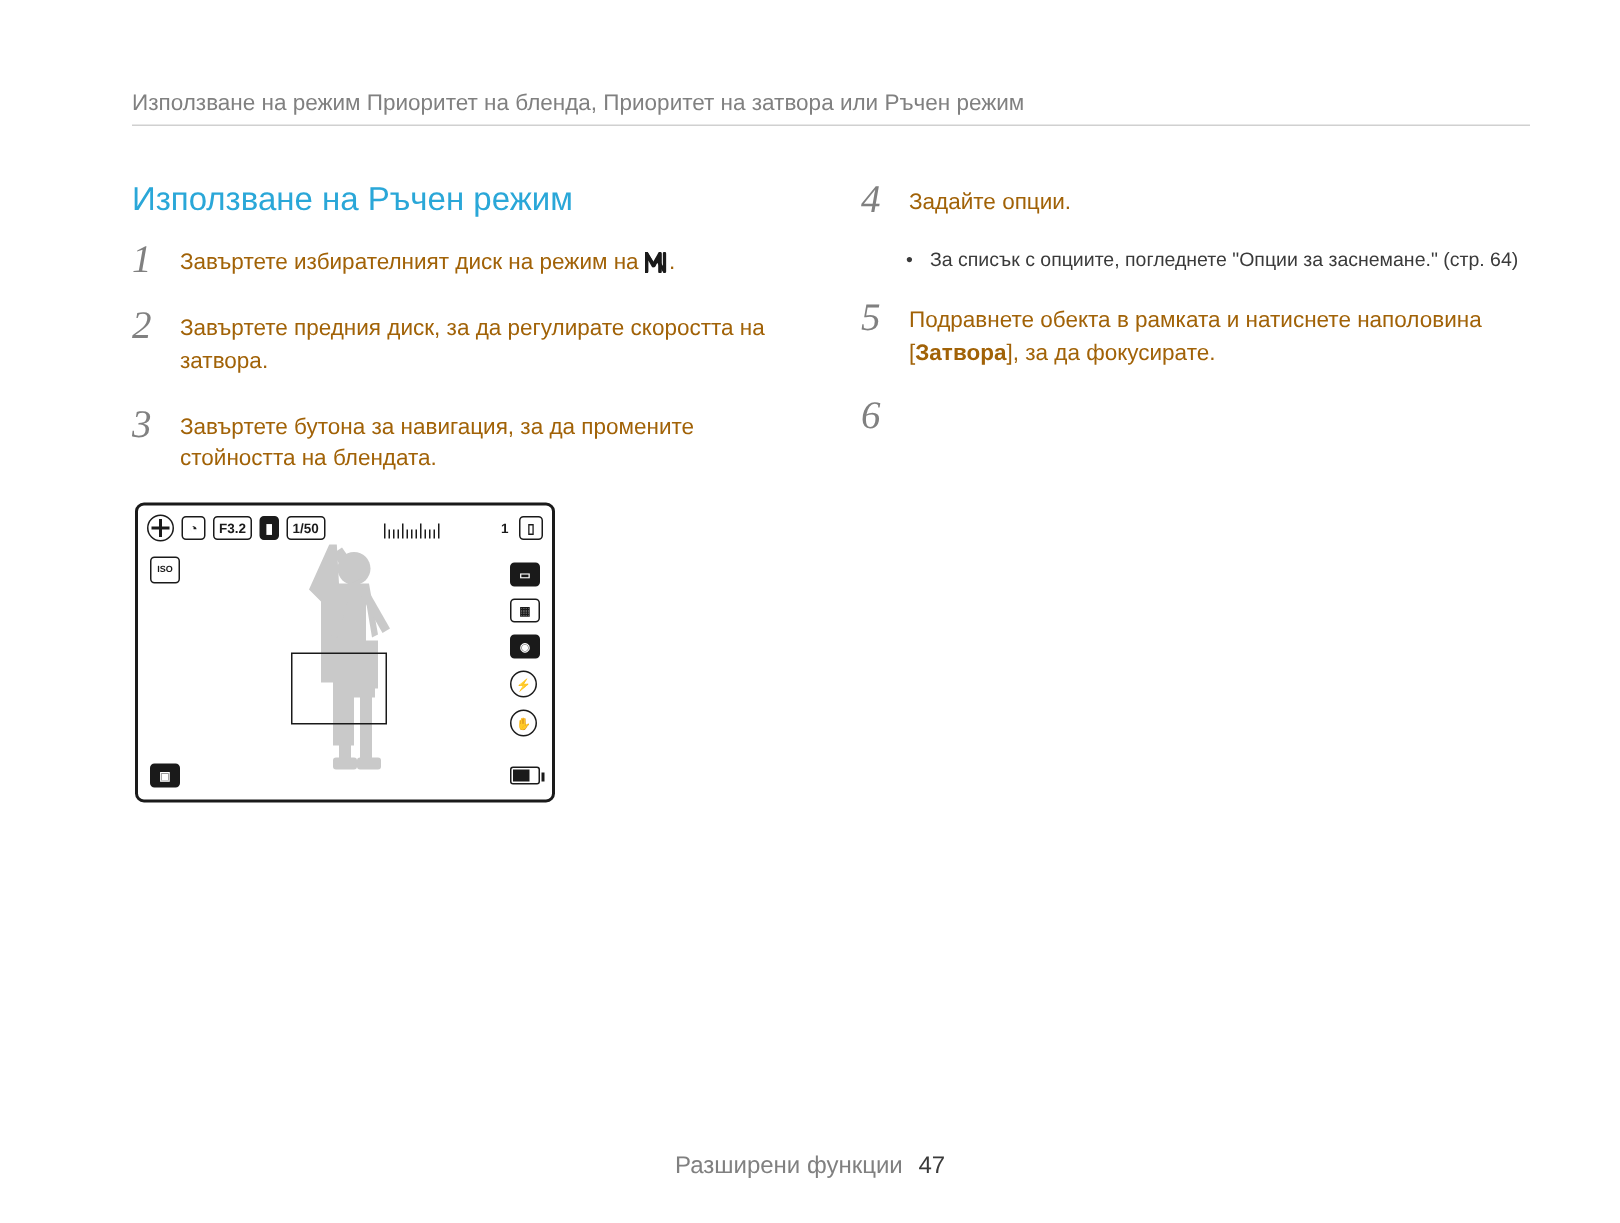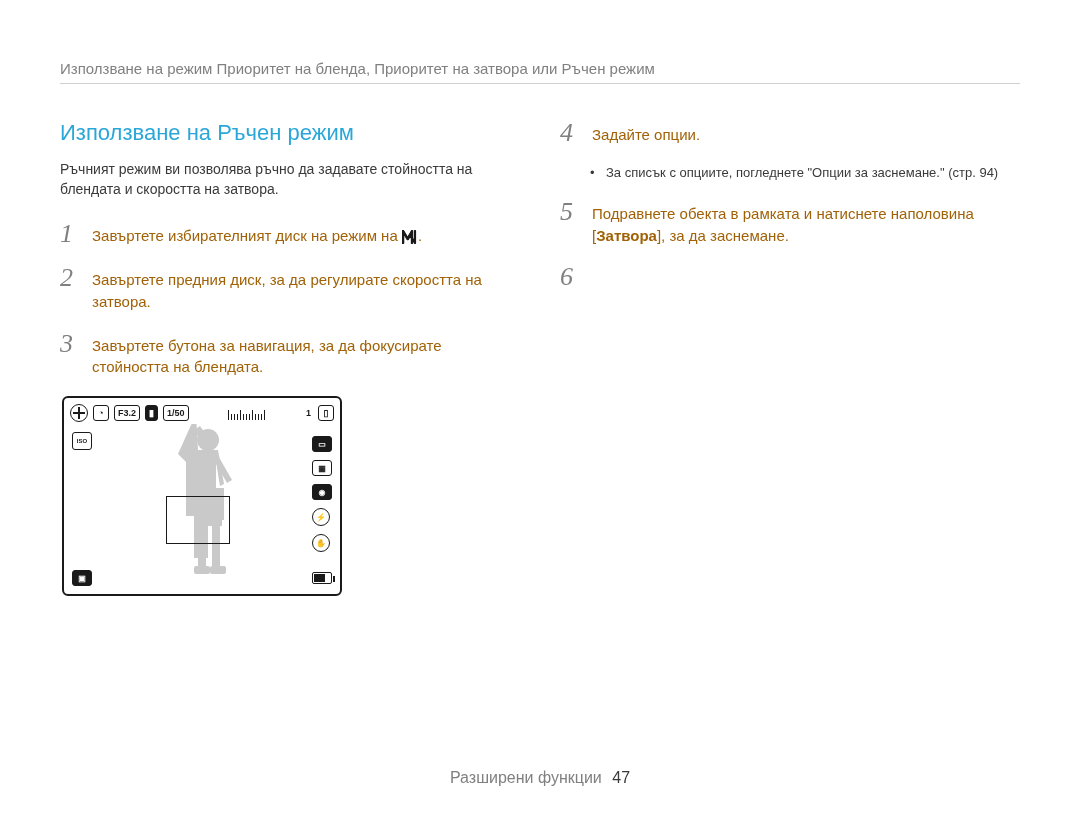--- a/index.html
+++ b/index.html
@@ -6,20 +6,21 @@
   body {
     width: 1080px;
     height: 815px;
     background: #ffffff;
     font-family: Arial, Helvetica, sans-serif;
     color: #3a3a3a;
     position: relative;
   }
   .page {
     padding: 60px 60px 0 60px;
+    margin-left: 28px;
   }
   .breadcrumb {
     font-size: 15px;
     color: #808080;
     padding-bottom: 6px;
     border-bottom: 1px solid #d0d0d0;
     margin-bottom: 36px;
   }
   .columns {
     display: flex;
@@ -173,42 +174,41 @@
 </head>
 <body>
 
 <div class="page">
   <div class="breadcrumb">Използване на режим Приоритет на бленда, Приоритет на затвора или Ръчен режим</div>
 
   <div class="columns">
 
     <div class="col">
       <h2 class="section-title">Използване на Ръчен режим</h2>
-      <p class="intro">Ръчният режим ви позволява ръчно да задавате стойността на блендата и скоростта на затвора.</p>
 
       <div class="step">
         <div class="step-num">1</div>
         <div class="step-text">
           <span>Завъртете избирателният диск на режим на </span><span class="stepM">
               <svg width="16" height="14" viewBox="0 0 16 14">
                 <path d="M1 13 V1 L6 9 L8 5 L13 13 M13 1 V13" fill="none" stroke="#1a1a1a" stroke-width="2.2" stroke-linejoin="round" stroke-linecap="round"></path>
                 <path d="M1 13 V1 L5.5 9 L10 1 V13" fill="none" stroke="#1a1a1a" stroke-width="2.4" stroke-linejoin="round" stroke-linecap="round"></path>
               </svg>
             </span><span>.</span>
         </div>
       </div>
 
       <div class="step">
         <div class="step-num">2</div>
         <div class="step-text">Завъртете предния диск, за да регулирате скоростта на затвора.</div>
       </div>
 
       <div class="step">
         <div class="step-num">3</div>
-        <div class="step-text">Завъртете бутона за навигация, за да фокусирате стойността на блендата.</div>
+        <div class="step-text">Завъртете бутона за навигация, за да промените стойността на блендата.</div>
       </div>
 
       <div class="screen">
         <div class="topbar">
           <span class="globe-ico"></span>
           <span class="pill tiny">◔</span>
           <span class="pill">F3.2</span>
           <span class="pill dark">▮</span>
           <span class="pill">1/50</span>
           <div class="ticks">
@@ -271,30 +271,30 @@
     </div>
 
     <div class="col">
       <div class="step">
         <div class="step-num">4</div>
         <div class="step-text">Задайте опции.</div>
       </div>
       <div class="bullet-block">
         <div class="bullet">
           <span class="dot">•</span>
-          <span>За списък с опциите, погледнете "Опции за заснемане." (стр. 94)</span>
+          <span>За списък с опциите, погледнете "Опции за заснемане." (стр. 64)</span>
         </div>
       </div>
 
       <div style="height:16px"></div>
 
       <div class="step">
         <div class="step-num">5</div>
         <div class="step-text">
-          <span>Подравнете обекта в рамката и натиснете наполовина [</span><span class="bold">Затвора</span><span>], за да заснемане.</span>
+          <span>Подравнете обекта в рамката и натиснете наполовина [</span><span class="bold">Затвора</span><span>], за да фокусирате.</span>
         </div>
       </div>
 
       <div class="step">
         <div class="step-num">6</div>
       </div>
     </div>
   </div>
 </div>
 

